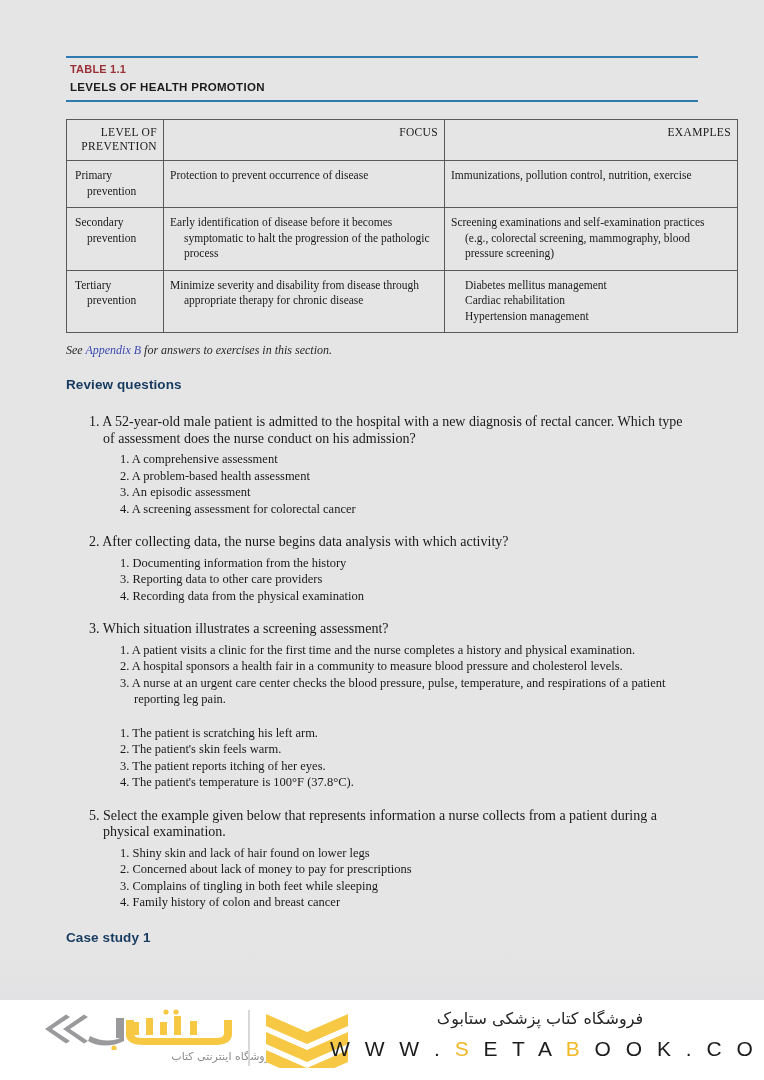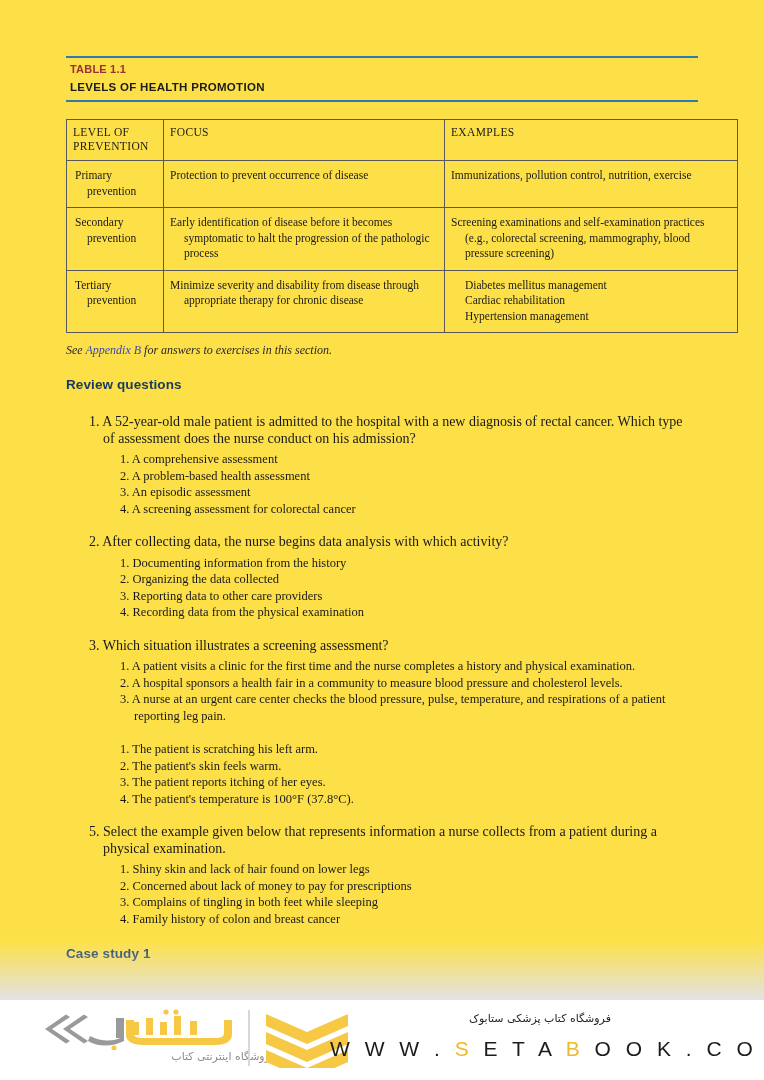--- a/index.html
+++ b/index.html
@@ -13,21 +13,21 @@
     position: relative;
     font-family: "Liberation Serif", serif;
     overflow: hidden;
   }
 
   .page {
     position: absolute;
     left: 0; top: 0;
     width: 764px;
     height: 1000px;
-    background: #fde047;
+    background: #e5e5e5;
     box-sizing: border-box;
   }
 
   .content {
     position: absolute;
     left: 66px;
     top: 56px;
     width: 632px;
   }
 
@@ -78,21 +78,21 @@
     border: 1px solid #59595b;
     vertical-align: top;
     font-weight: normal;
     color: #1a1a1a;
   }
   table.levels th {
     font-size: 11.5px;
     line-height: 13.5px;
     letter-spacing: 0.35px;
     padding: 6px 6px 7px 6px;
-    text-align: left;
+    text-align: right;
   }
   table.levels td {
     font-size: 11.5px;
     line-height: 15.5px;
     padding: 7px 8px 8px 8px;
   }
   .col-level  { width: 84px; }
   .col-focus  { width: 268px; }
   .col-ex     { width: 280px; }
   .hang-cell {
@@ -234,21 +234,21 @@
   
   .footer-right {
     position: absolute;
     right: 14px;
     top: 6px;
     width: 420px;
     text-align: center;
   }
   .fa-line {
     font-family: "DejaVu Sans", sans-serif;
-    font-size: 11px;
+    font-size: 16px;
     color: #242424;
     direction: rtl;
     line-height: 26px;
     white-space: nowrap;
   }
   .url-line {
     font-family: "Liberation Sans", sans-serif;
     font-size: 21px;
     letter-spacing: 4.5px;
     color: #1c1c1c;
@@ -330,21 +330,20 @@
           <p class="aline"><span>2.</span> <span>A problem-based health assessment</span></p>
           <p class="aline"><span>3.</span> <span>An episodic assessment</span></p>
           <p class="aline"><span>4.</span> <span>A screening assessment for colorectal cancer</span></p>
         </div>
       </div>
 
       <div class="qblock">
         <p class="qline"><span>2.</span> <span>After collecting data, the nurse begins data analysis with which activity?</span></p>
         <div class="alist">
           <p class="aline"><span>1.</span> <span>Documenting information from the history</span></p>
-          <p class="aline"><span>2.</span> <span>Organizing the data collected</span></p>
           <p class="aline"><span>3.</span> <span>Reporting data to other care providers</span></p>
           <p class="aline"><span>4.</span> <span>Recording data from the physical examination</span></p>
         </div>
       </div>
 
       <div class="qblock">
         <p class="qline"><span>3.</span> <span>Which situation illustrates a screening assessment?</span></p>
         <div class="alist">
           <p class="aline"><span>1.</span> <span>A patient visits a clinic for the first time and the nurse completes a history and physical examination.</span></p>
           <p class="aline"><span>2.</span> <span>A hospital sponsors a health fair in a community to measure blood pressure and cholesterol levels.</span></p>

